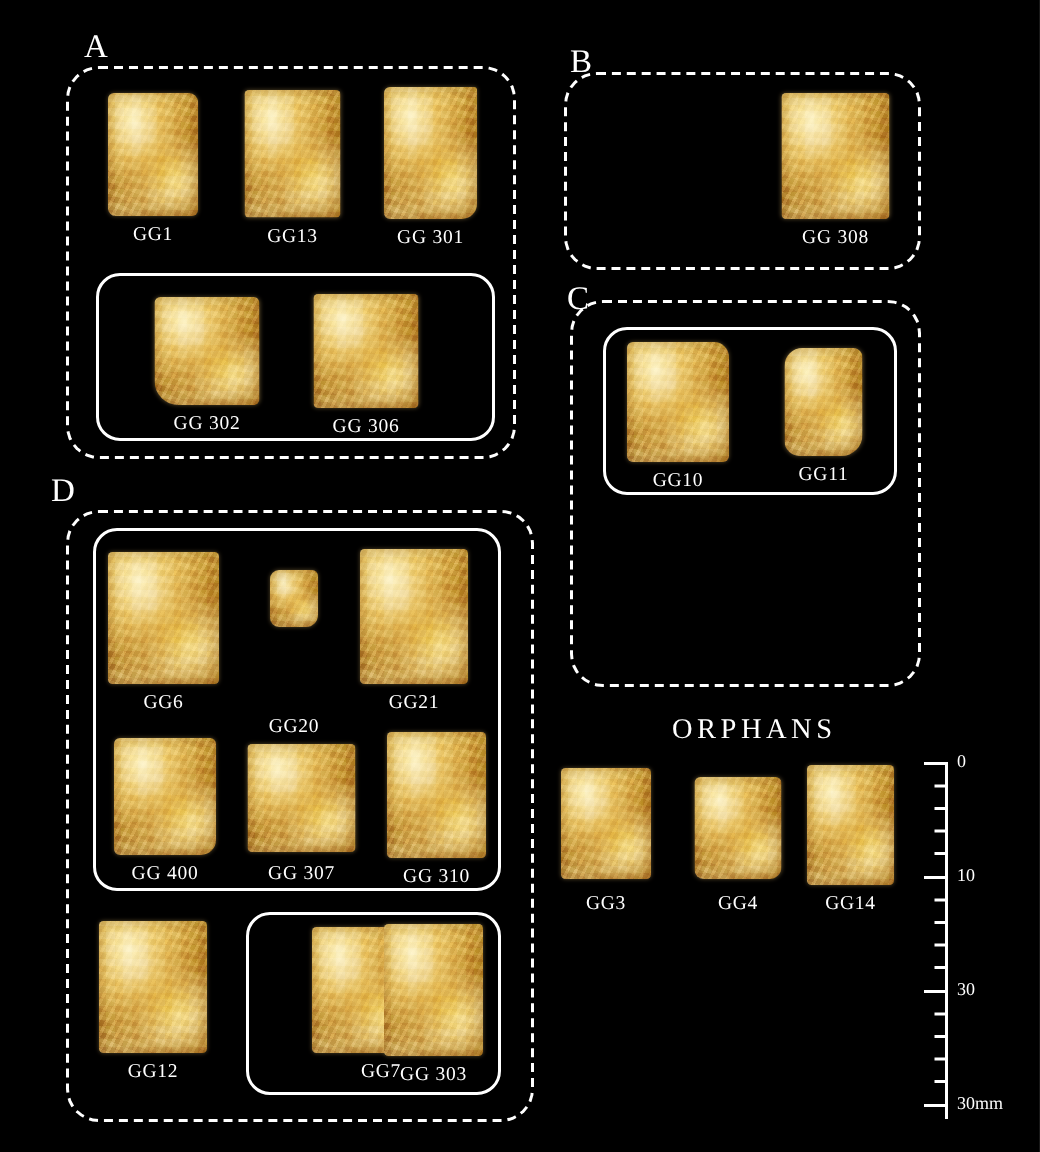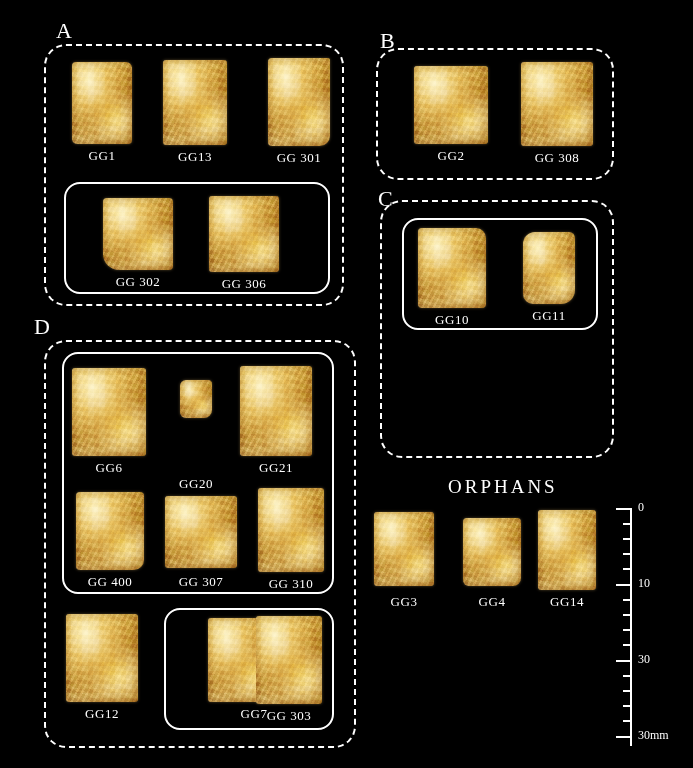--- a/index.html
+++ b/index.html
@@ -77,39 +77,35 @@
   <div class="tile" style="left:72px;top:62px;">
     <div class="plaque" style="width:60px;height:82px;border-radius:4px 6px 4px 5px;"></div>
     <div class="cap" style="top:86px;">GG1</div>
   </div>
 
   <div class="tile" style="left:163px;top:60px;">
     <div class="plaque" style="width:64px;height:85px;"></div>
     <div class="cap" style="top:89px;">GG13</div>
   </div>
 
-  <div class="tile" style="left:268px;top:58px;">
+  <div class="tile" style="left:256px;top:58px;">
     <div class="plaque" style="width:62px;height:88px;border-radius:4px 2px 10px 4px;"></div>
     <div class="cap" style="top:92px;">GG 301</div>
   </div>
 
   <div class="tile" style="left:103px;top:198px;">
     <div class="plaque" style="width:70px;height:72px;border-radius:4px 4px 4px 16px;"></div>
     <div class="cap" style="top:76px;">GG 302</div>
   </div>
 
   <div class="tile" style="left:209px;top:196px;">
     <div class="plaque" style="width:70px;height:76px;"></div>
     <div class="cap" style="top:80px;">GG 306</div>
   </div>
 
-  <div class="tile" style="left:414px;top:66px;">
-    <div class="plaque" style="width:74px;height:78px;"></div>
-    <div class="cap" style="top:82px;">GG2</div>
-  </div>
 
   <div class="tile" style="left:521px;top:62px;">
     <div class="plaque" style="width:72px;height:84px;"></div>
     <div class="cap" style="top:88px;">GG 308</div>
   </div>
 
   <div class="tile" style="left:418px;top:228px;">
     <div class="plaque" style="width:68px;height:80px;border-radius:4px 10px 4px 4px;"></div>
     <div class="cap" style="top:84px;">GG10</div>
   </div>

